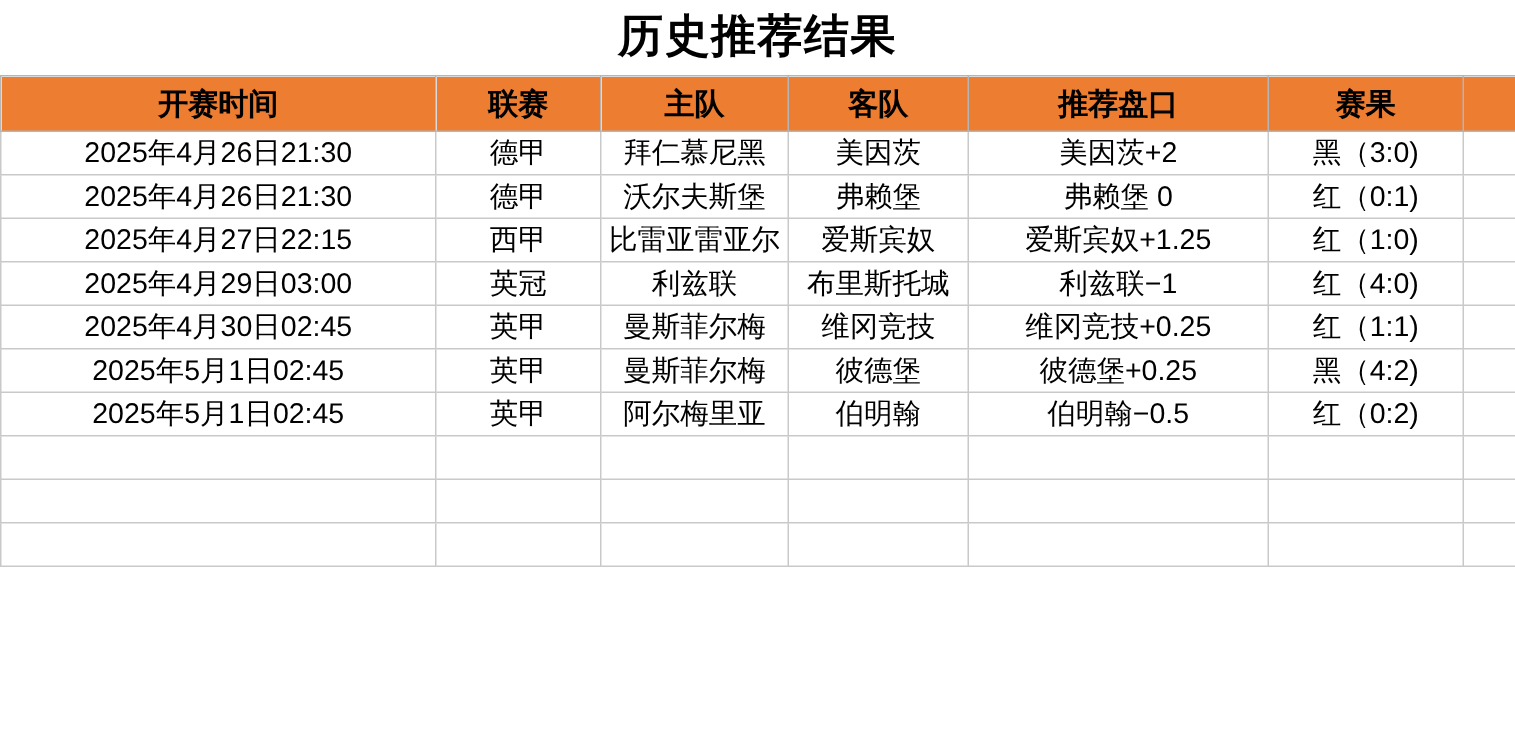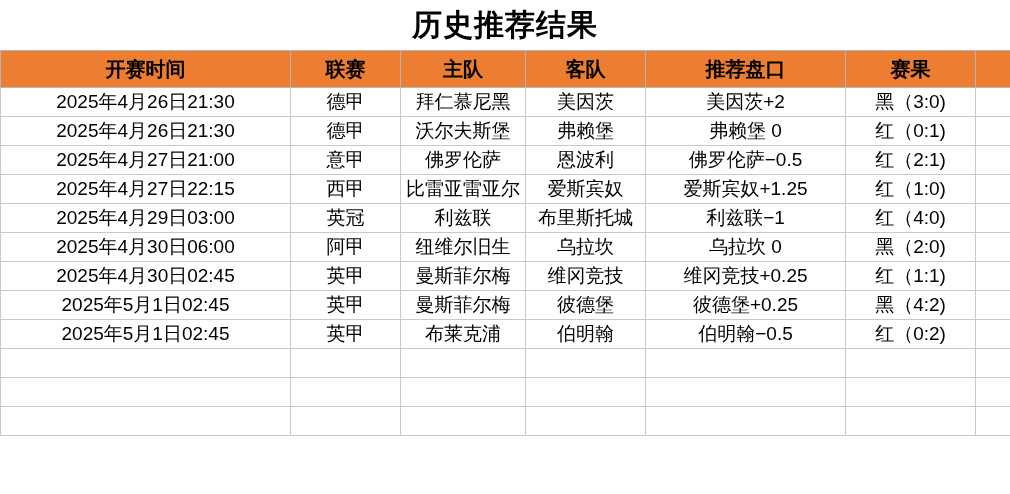--- a/index.html
+++ b/index.html
@@ -116,77 +116,59 @@
         <tr>
           <td>2025年4月26日21:30</td>
           <td>德甲</td>
           <td>沃尔夫斯堡</td>
           <td>弗赖堡</td>
           <td>弗赖堡 0</td>
           <td class="res-red">红（0:1)</td>
           <td class="pad"></td>
         </tr>
         <tr>
-          <td>2025年4月27日21:00</td>
-          <td>意甲</td>
-          <td>佛罗伦萨</td>
-          <td>恩波利</td>
-          <td>佛罗伦萨−0.5</td>
-          <td class="res-red">红（2:1)</td>
-          <td class="pad"></td>
-        </tr>
-        <tr>
           <td>2025年4月27日22:15</td>
           <td>西甲</td>
           <td>比雷亚雷亚尔</td>
           <td>爱斯宾奴</td>
           <td>爱斯宾奴+1.25</td>
           <td class="res-red">红（1:0)</td>
           <td class="pad"></td>
         </tr>
         <tr>
           <td>2025年4月29日03:00</td>
           <td>英冠</td>
           <td>利兹联</td>
           <td>布里斯托城</td>
           <td>利兹联−1</td>
           <td class="res-red">红（4:0)</td>
           <td class="pad"></td>
         </tr>
         <tr>
-          <td>2025年4月30日06:00</td>
-          <td>阿甲</td>
-          <td>纽维尔旧生</td>
-          <td>乌拉坎</td>
-          <td>乌拉坎 0</td>
-          <td class="res-black">黑（2:0)</td>
-          <td class="pad"></td>
-        </tr>
-        <tr>
           <td>2025年4月30日02:45</td>
           <td>英甲</td>
           <td>曼斯菲尔梅</td>
           <td>维冈竞技</td>
           <td>维冈竞技+0.25</td>
           <td class="res-red">红（1:1)</td>
           <td class="pad"></td>
         </tr>
         <tr>
           <td>2025年5月1日02:45</td>
           <td>英甲</td>
           <td>曼斯菲尔梅</td>
           <td>彼德堡</td>
           <td>彼德堡+0.25</td>
           <td class="res-black">黑（4:2)</td>
           <td class="pad"></td>
         </tr>
         <tr>
           <td>2025年5月1日02:45</td>
           <td>英甲</td>
-          <td>布莱克浦</td>
+          <td>阿尔梅里亚</td>
           <td>伯明翰</td>
           <td>伯明翰−0.5</td>
           <td class="res-red">红（0:2)</td>
           <td class="pad"></td>
         </tr>
         <tr class="blank-row">
           <td></td>
           <td></td>
           <td></td>
           <td></td>

